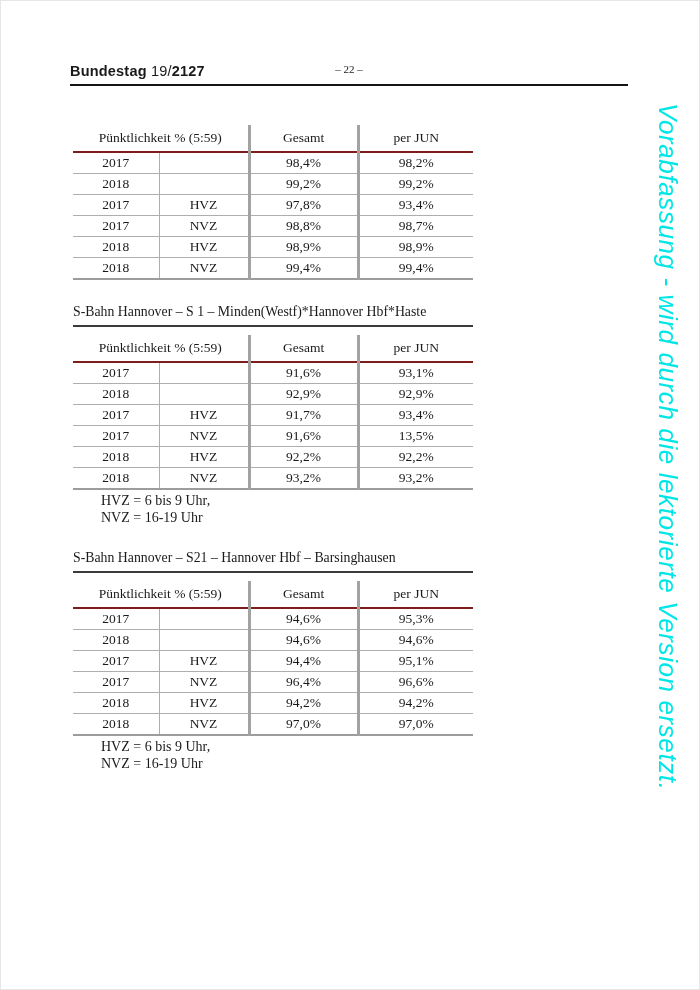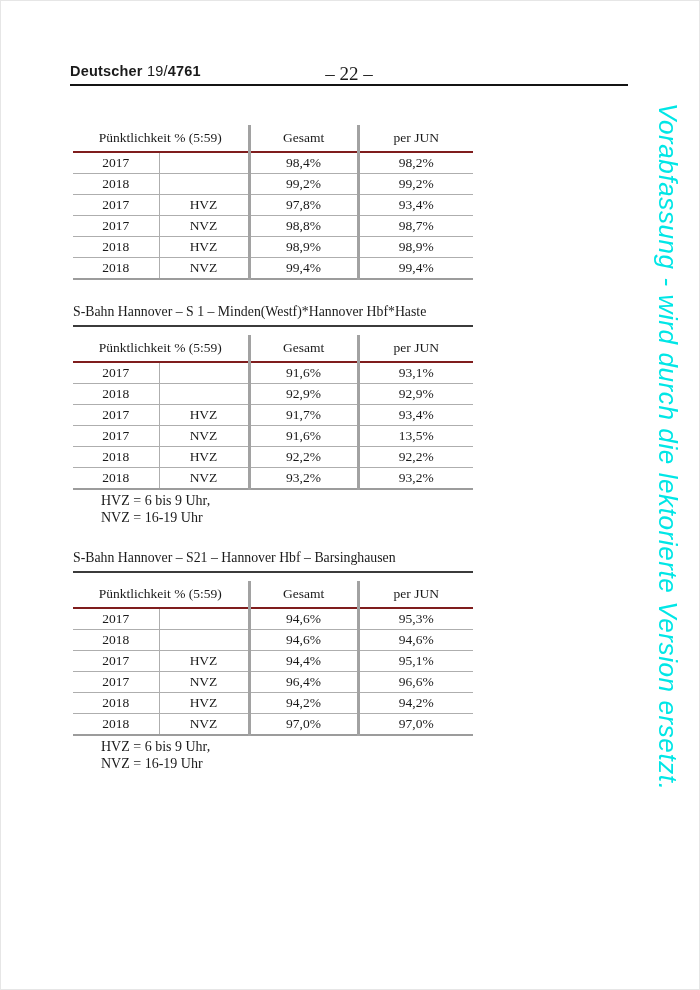--- a/index.html
+++ b/index.html
@@ -32,21 +32,21 @@
     font-family: "Liberation Sans", sans-serif;
     font-size: 14.5px;
     letter-spacing: 0.2px;
   }
   .doc-id .bold { font-weight: bold; }
   .doc-id .reg  { font-weight: normal; }
   .page-num {
     position: absolute;
     left: 50%;
     transform: translateX(-50%);
-    font-size: 19px;
+    font-size: 11px;
   }
   .header-right { font-size: 13.5px; }
 
   
   .sections {
     position: absolute;
     left: 72px;
     top: 116px;
     width: 400px;
   }
@@ -105,21 +105,21 @@
     letter-spacing: 0.6px;
     white-space: nowrap;
   }
 </style>
 </head>
 <body>
 
 <div class="page">
 
   <header class="doc-header">
-    <span class="doc-id"><span class="bold">Deutscher</span>&nbsp;<span class="reg">19/</span><span class="bold">4761</span></span>
+    <span class="doc-id"><span class="bold">Bundestag</span>&nbsp;<span class="reg">19/</span><span class="bold">2127</span></span>
     <span class="page-num">– 22 –</span>
   </header>
 
   <main class="sections" id="sections">
       <section class="sec">
         <table class="punct">
           <colgroup>
             <col class="c1">
             <col class="c2">
             <col class="c3">

